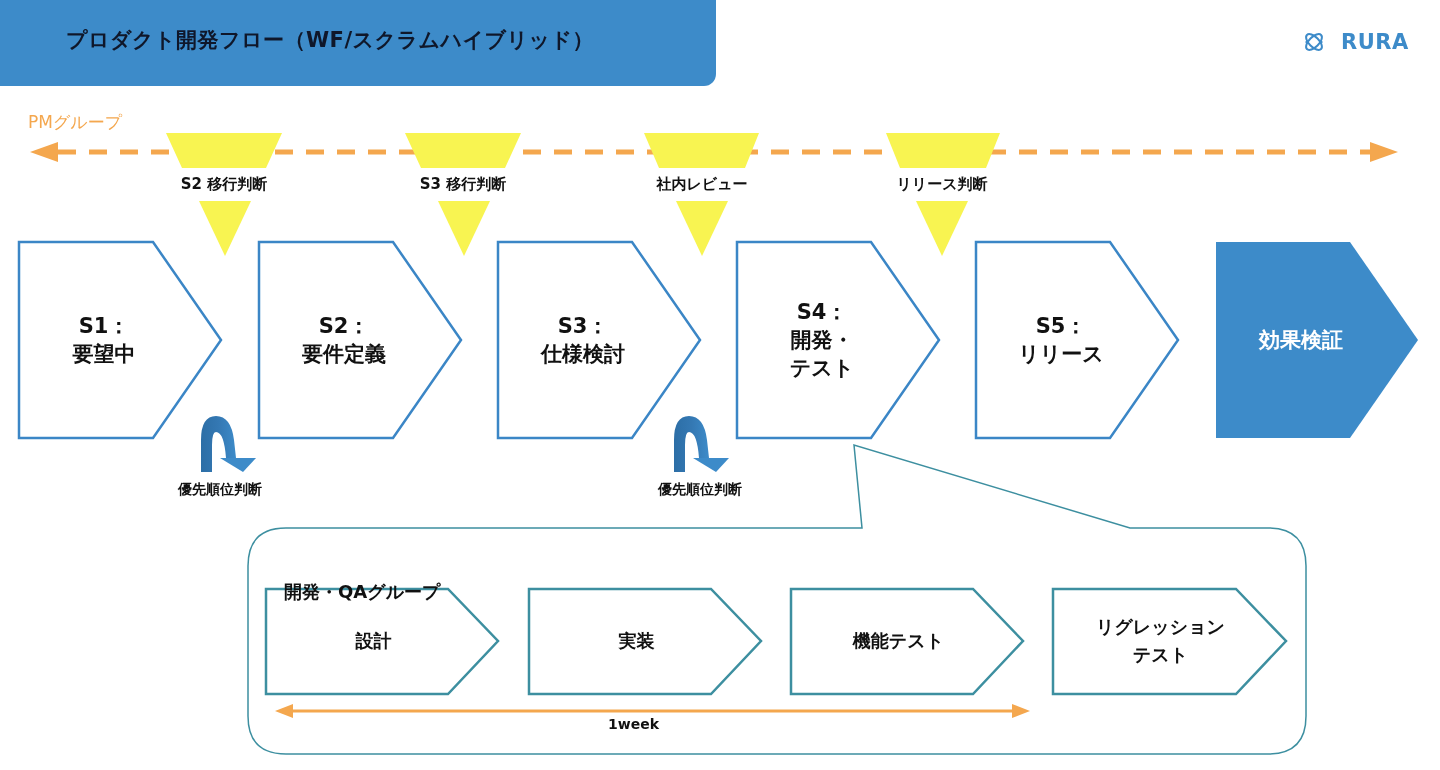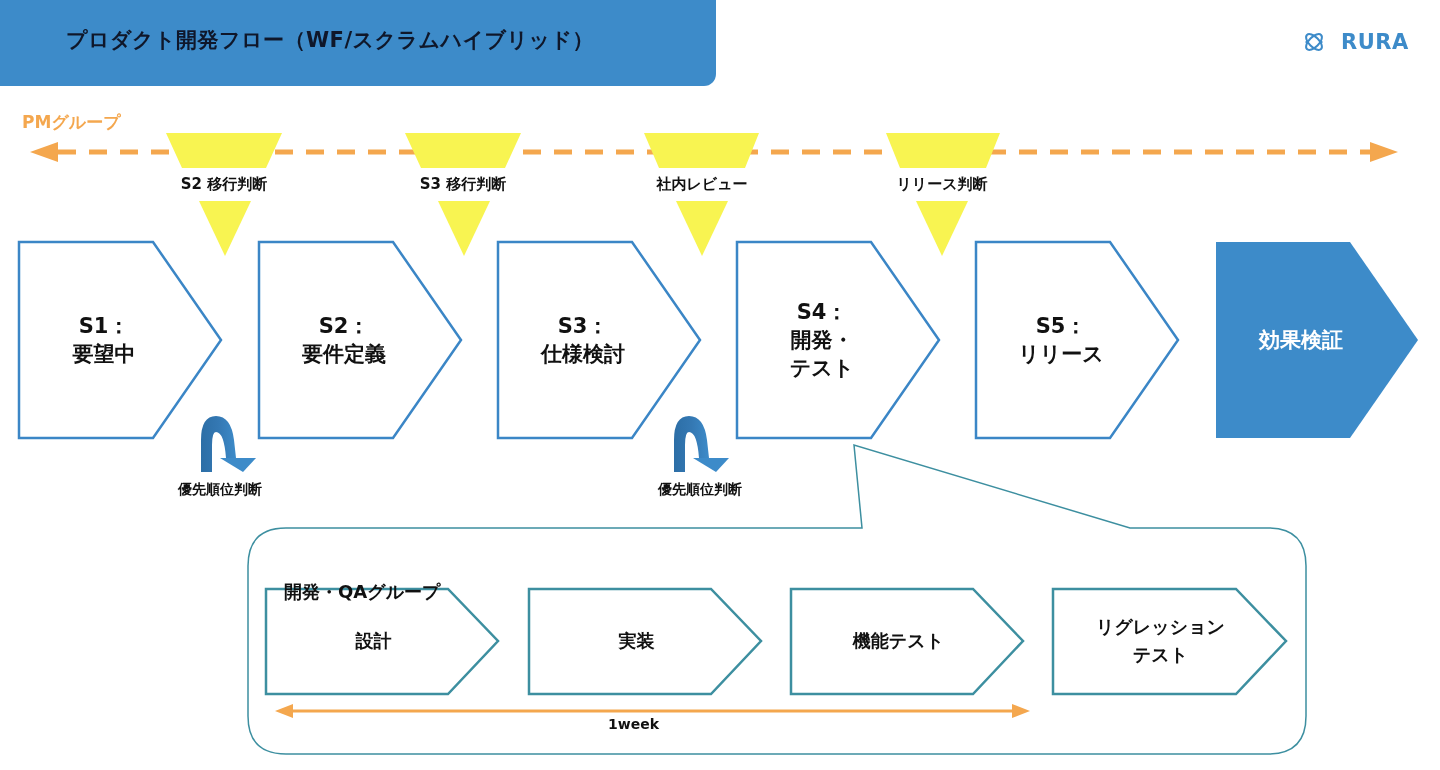--- a/index.html
+++ b/index.html
@@ -5,21 +5,21 @@
   html, body { margin:0; padding:0; }
   body { width:1440px; height:770px; position:relative; background:#ffffff; overflow:hidden;
          font-family:"DejaVu Sans", sans-serif; }
   .title-bar { position:absolute; left:0; top:0; width:716px; height:86px; background:#3d8bc9;
                border-bottom-right-radius:12px; }
   .title-text { position:absolute; left:30px; top:26px; color:#0f172a; font-size:21px; font-weight:bold; letter-spacing:0.5px;margin-left:36px; }
   .logo { position:absolute; left:1302px; top:30px; display:flex; align-items:center; gap:15px; }
   .logo-text { color:#3d8bc9; font-weight:bold; font-size:21px; font-family:"DejaVu Sans", sans-serif; letter-spacing:0.5px; }
   svg.canvas { position:absolute; left:0; top:0; }
   .lbl { position:absolute; font-weight:bold; color:#111; text-align:center; white-space:nowrap; }
-  .pm-label { position:absolute; left:22px; top:111px; color:#f4a74e; font-weight:bold; font-size:17px; }
+  .pm-label { position:absolute; left:28px; top:111px; color:#f4a74e; font-weight:normal; font-size:17px; }
   .gate-label { font-size:15px; }
   .stage-label { font-size:21px; line-height:28px; }
   .prio-label { font-size:14px; }
   .sub-label { font-size:18px; line-height:28px; }
   .group-label { position:absolute; left:284px; top:544px; font-weight:bold; font-size:18px; color:#111;margin-top:36px; }
   .week-label { position:absolute; left:608px; top:716px; font-size:14px; font-weight:bold; color:#111; }
 </style>
 </head>
 <body>
 

